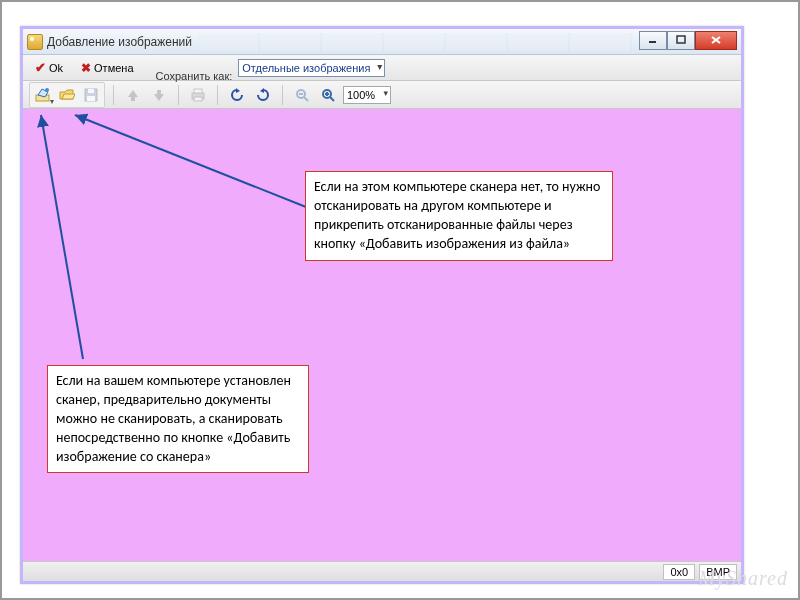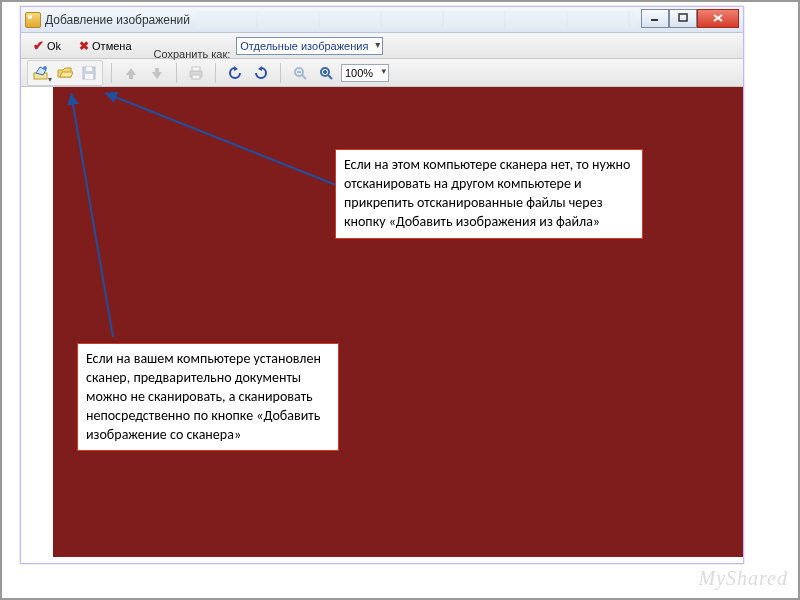--- a/index.html
+++ b/index.html
@@ -15,24 +15,24 @@
   .outer-border {
     border: 2px solid #999;
     width: 800px;
     height: 600px;
     position: relative;
     background: #fff;
   }
   .window {
     position: absolute;
     left: 18px;
-    top: 4px;
+    top: 24px;
     width: 724px;
     height: 558px;
-    border: 1px solid #c4b5fd;
+    border: 3px solid #c4b5fd;
     background: #fff;
     box-shadow: 0 0 2px rgba(0,0,0,0.2);
   }
   .titlebar {
     height: 26px;
     background: linear-gradient(#f4f8fc, #dce7f2);
     border-bottom: 1px solid #b8c6d6;
     display: flex;
     align-items: center;
     padding: 0 4px;
@@ -130,22 +130,21 @@
     padding:0 20px 0 3px; font-size:11px;
     position:relative; width:48px;
   }
   .zoom-combo::after{
     content:"▾"; position:absolute; right:2px; top:1px;
     color:#444; font-size:9px;
   }
   .canvas-area {
     position:relative;
     height: 470px;
-    background:#7f1d1d;
-    margin-left:32px;
+    background:#f0abfc;
   }
   .annotation {
     position:absolute;
     border:1px solid #d03828;
     padding:6px 8px;
     background:#fff;
     font-size:14px;
     line-height:1.35;
     color:#000;
     font-family: Calibri, Arial, sans-serif;
@@ -321,17 +320,21 @@
         <span>Если на этом компьютере сканера нет, то нужно отсканировать на другом компьютере и прикрепить отсканированные файлы через кнопку «Добавить изображения из файла»</span>
       </div>
 
       <div class="annotation" style="left:24px; top:256px; width:262px;">
         <span>Если на вашем компьютере установлен сканер, предварительно документы можно не сканировать, а сканировать непосредственно по кнопке «Добавить изображение со сканера»</span>
       </div>
 
 
     </div>
 
+    <div class="statusbar">
+      <div class="status-cell">0x0</div>
+      <div class="status-cell">BMP</div>
+    </div>
 
   </div>
 
   <div class="watermark">MyShared</div>
 </div>
 
 </body></html>

